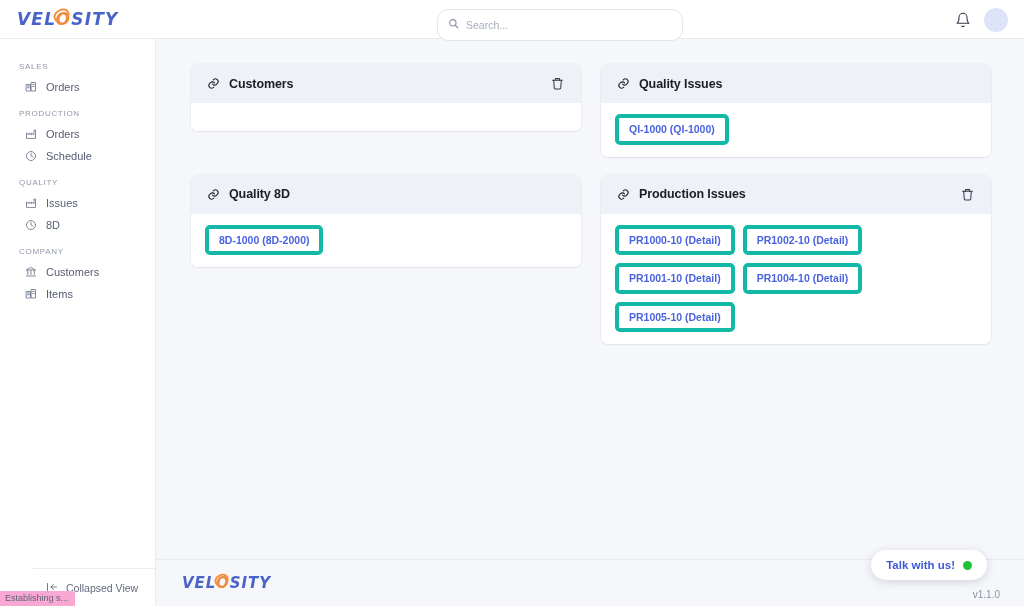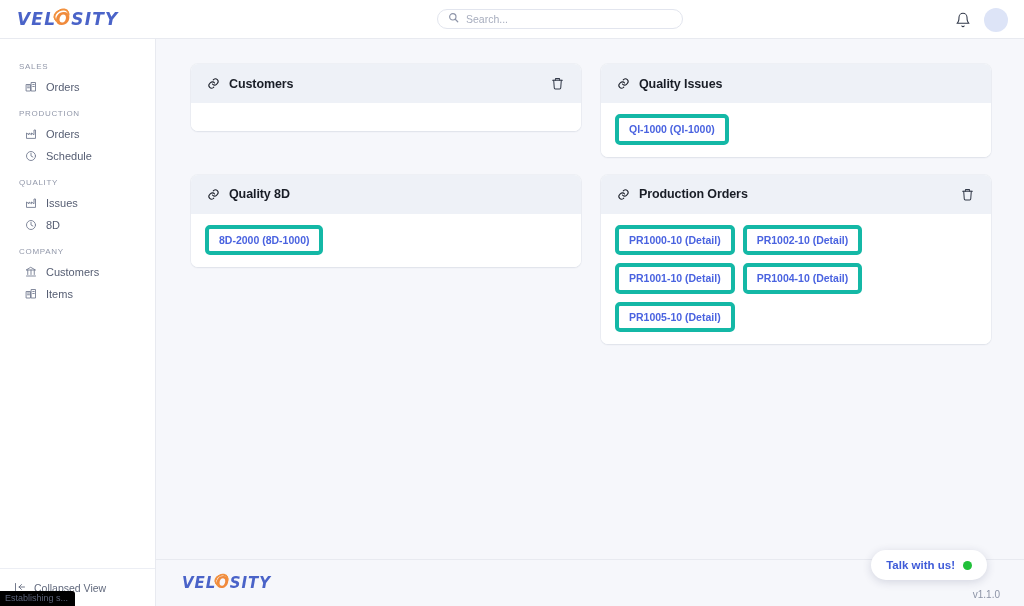--- a/index.html
+++ b/index.html
@@ -75,21 +75,21 @@
     pointer-events: none;
   }
   .logo.small { font-size: 15px; letter-spacing: 1px; }
   .logo.small .ring { left: 32px; width: 15px; height: 12px; top: -2px; }
 
   .search-wrap {
     position: absolute;
     left: 437px;
     top: 9px;
     width: 246px;
-    height: 20px;
+    height: 32px;
   }
   .search-box {
     width: 100%;
     height: 100%;
     border: 1px solid #e2e5ee;
     border-radius: 11px;
     background: #fff;
     display: flex;
     align-items: center;
     padding: 0 10px;
@@ -178,28 +178,29 @@
   .side-foot {
     border-top: 1px solid #eceef4;
     height: 38px;
     display: flex;
     align-items: center;
     gap: 8px;
     padding-left: 14px;
     cursor: pointer;
     color: #626a7e;
     font-size: 10.5px;
+    margin-left: 32px;
   }
 
   
   .status-pill {
     position: absolute;
     left: 0;
     bottom: 0;
-    background: #000000;
+    background: #f9a8d4;
     color: #5c6379;
     font-size: 9px;
     padding: 2px 7px 3px 5px;
     border-top-right-radius: 3px;
     white-space: nowrap;
     font-family: "Liberation Sans", sans-serif;
     z-index: 40;
   }
 
   
@@ -512,33 +513,33 @@
             <div class="card-head">
               <span class="link-ico">
                 <svg width="13" height="13" viewBox="0 0 24 24" fill="none" stroke="currentColor" stroke-width="2" stroke-linecap="round" stroke-linejoin="round">
                   <path d="M10 13a5 5 0 0 0 7.5.5l2-2a5 5 0 0 0-7-7l-1 1"></path>
                   <path d="M14 11a5 5 0 0 0-7.5-.5l-2 2a5 5 0 0 0 7 7l1-1"></path>
                 </svg>
               </span>
               <span class="card-title">Quality 8D</span>
             </div>
             <div class="card-body">
-              <button class="chip">8D-2000 (8D-1000)</button>
+              <button class="chip">8D-1000 (8D-2000)</button>
             </div>
           </div>
 
           <div class="card">
             <div class="card-head">
               <span class="link-ico">
                 <svg width="13" height="13" viewBox="0 0 24 24" fill="none" stroke="currentColor" stroke-width="2" stroke-linecap="round" stroke-linejoin="round">
                   <path d="M10 13a5 5 0 0 0 7.5.5l2-2a5 5 0 0 0-7-7l-1 1"></path>
                   <path d="M14 11a5 5 0 0 0-7.5-.5l-2 2a5 5 0 0 0 7 7l1-1"></path>
                 </svg>
               </span>
-              <span class="card-title">Production Orders</span>
+              <span class="card-title">Production Issues</span>
               <button class="trash-btn">
                 <svg width="13" height="13" viewBox="0 0 24 24" fill="none" stroke="currentColor" stroke-width="1.9" stroke-linecap="round" stroke-linejoin="round">
                   <polyline points="3 6 21 6"></polyline>
                   <path d="M8 6V4a1 1 0 0 1 1-1h6a1 1 0 0 1 1 1v2"></path>
                   <path d="M19 6l-1 14a2 2 0 0 1-2 2H8a2 2 0 0 1-2-2L5 6"></path>
                 </svg>
               </button>
             </div>
             <div class="card-body">
               <button class="chip">PR1000-10 (Detail)</button>

